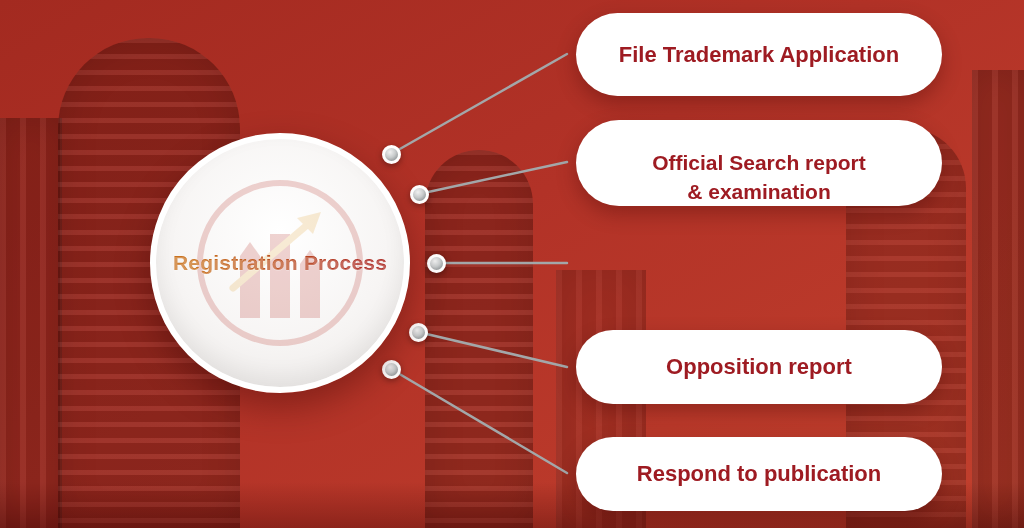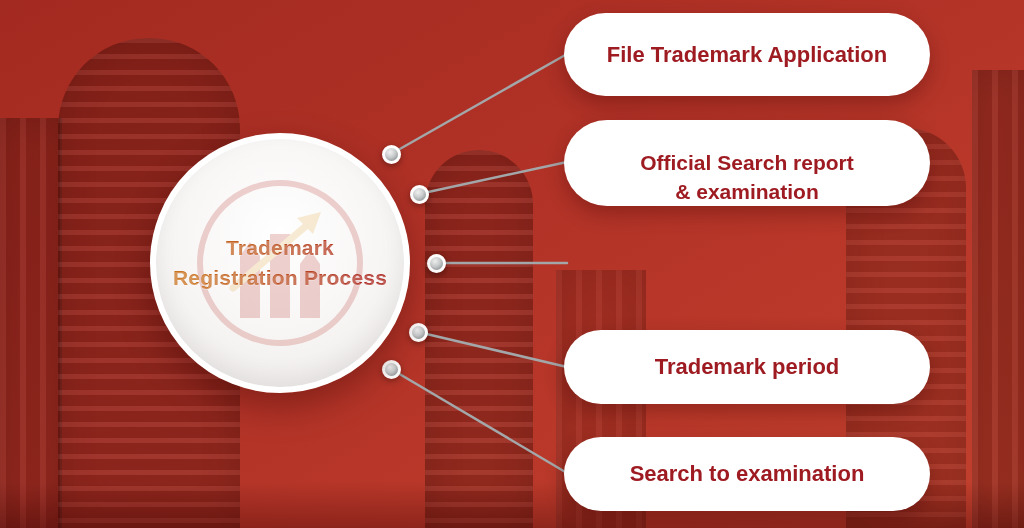--- a/index.html
+++ b/index.html
@@ -83,21 +83,21 @@
     background: linear-gradient(90deg, var(--title-grad-start, #c9721f) 10%, var(--title-grad-end, #ad2b23) 90%);
     -webkit-background-clip: text;
     background-clip: text;
     color: transparent;
     text-shadow: 0 1px 0 rgba(255,255,255,0.25);
   }
 
   
   .pill {
     position: absolute;
-    left: 564px;
+    left: 576px;
     width: 366px;
     background: #ffffff;
     border-radius: 60px;
     box-shadow: 0 8px 20px rgba(55,0,0,0.30);
     display: flex; align-items: center; justify-content: center;
     text-align: center;
   }
   .pill .label {
     font-weight: bold;
     font-size: 22px;
@@ -145,32 +145,31 @@
       <circle cx="95" cy="95" r="80" fill="none" stroke="#b3271e" stroke-width="6"></circle>
       <rect x="55" y="88" width="20" height="62" fill="#b3271e"></rect>
       <rect x="85" y="66" width="20" height="84" fill="#b3271e"></rect>
       <rect x="115" y="96" width="20" height="54" fill="#b3271e"></rect>
       <polygon points="55,88 75,88 65,74" fill="#b3271e"></polygon>
       <polygon points="115,96 135,96 125,82" fill="#b3271e"></polygon>
       <path d="M48 120 L128 52" stroke="#e0a030" stroke-width="7" fill="none" stroke-linecap="round"></path>
       <polygon points="136,44 112,50 128,66" fill="#e0a030"></polygon>
     </svg>
     <div class="center-title">
-      <div>Trademark</div>
       <div>Registration Process</div>
     </div>
   </div>
 
   <div class="pill pill-1">
     <span class="label">File Trademark Application</span>
   </div>
   <div class="pill pill-2">
     <span class="label">Official Search report
 &amp; examination</span>
   </div>
   <div class="pill pill-4">
-    <span class="label">Trademark period</span>
+    <span class="label">Opposition report</span>
   </div>
   <div class="pill pill-5">
-    <span class="label">Search to examination</span>
+    <span class="label">Respond to publication</span>
   </div>
 
 </div>
 
 </body></html>

